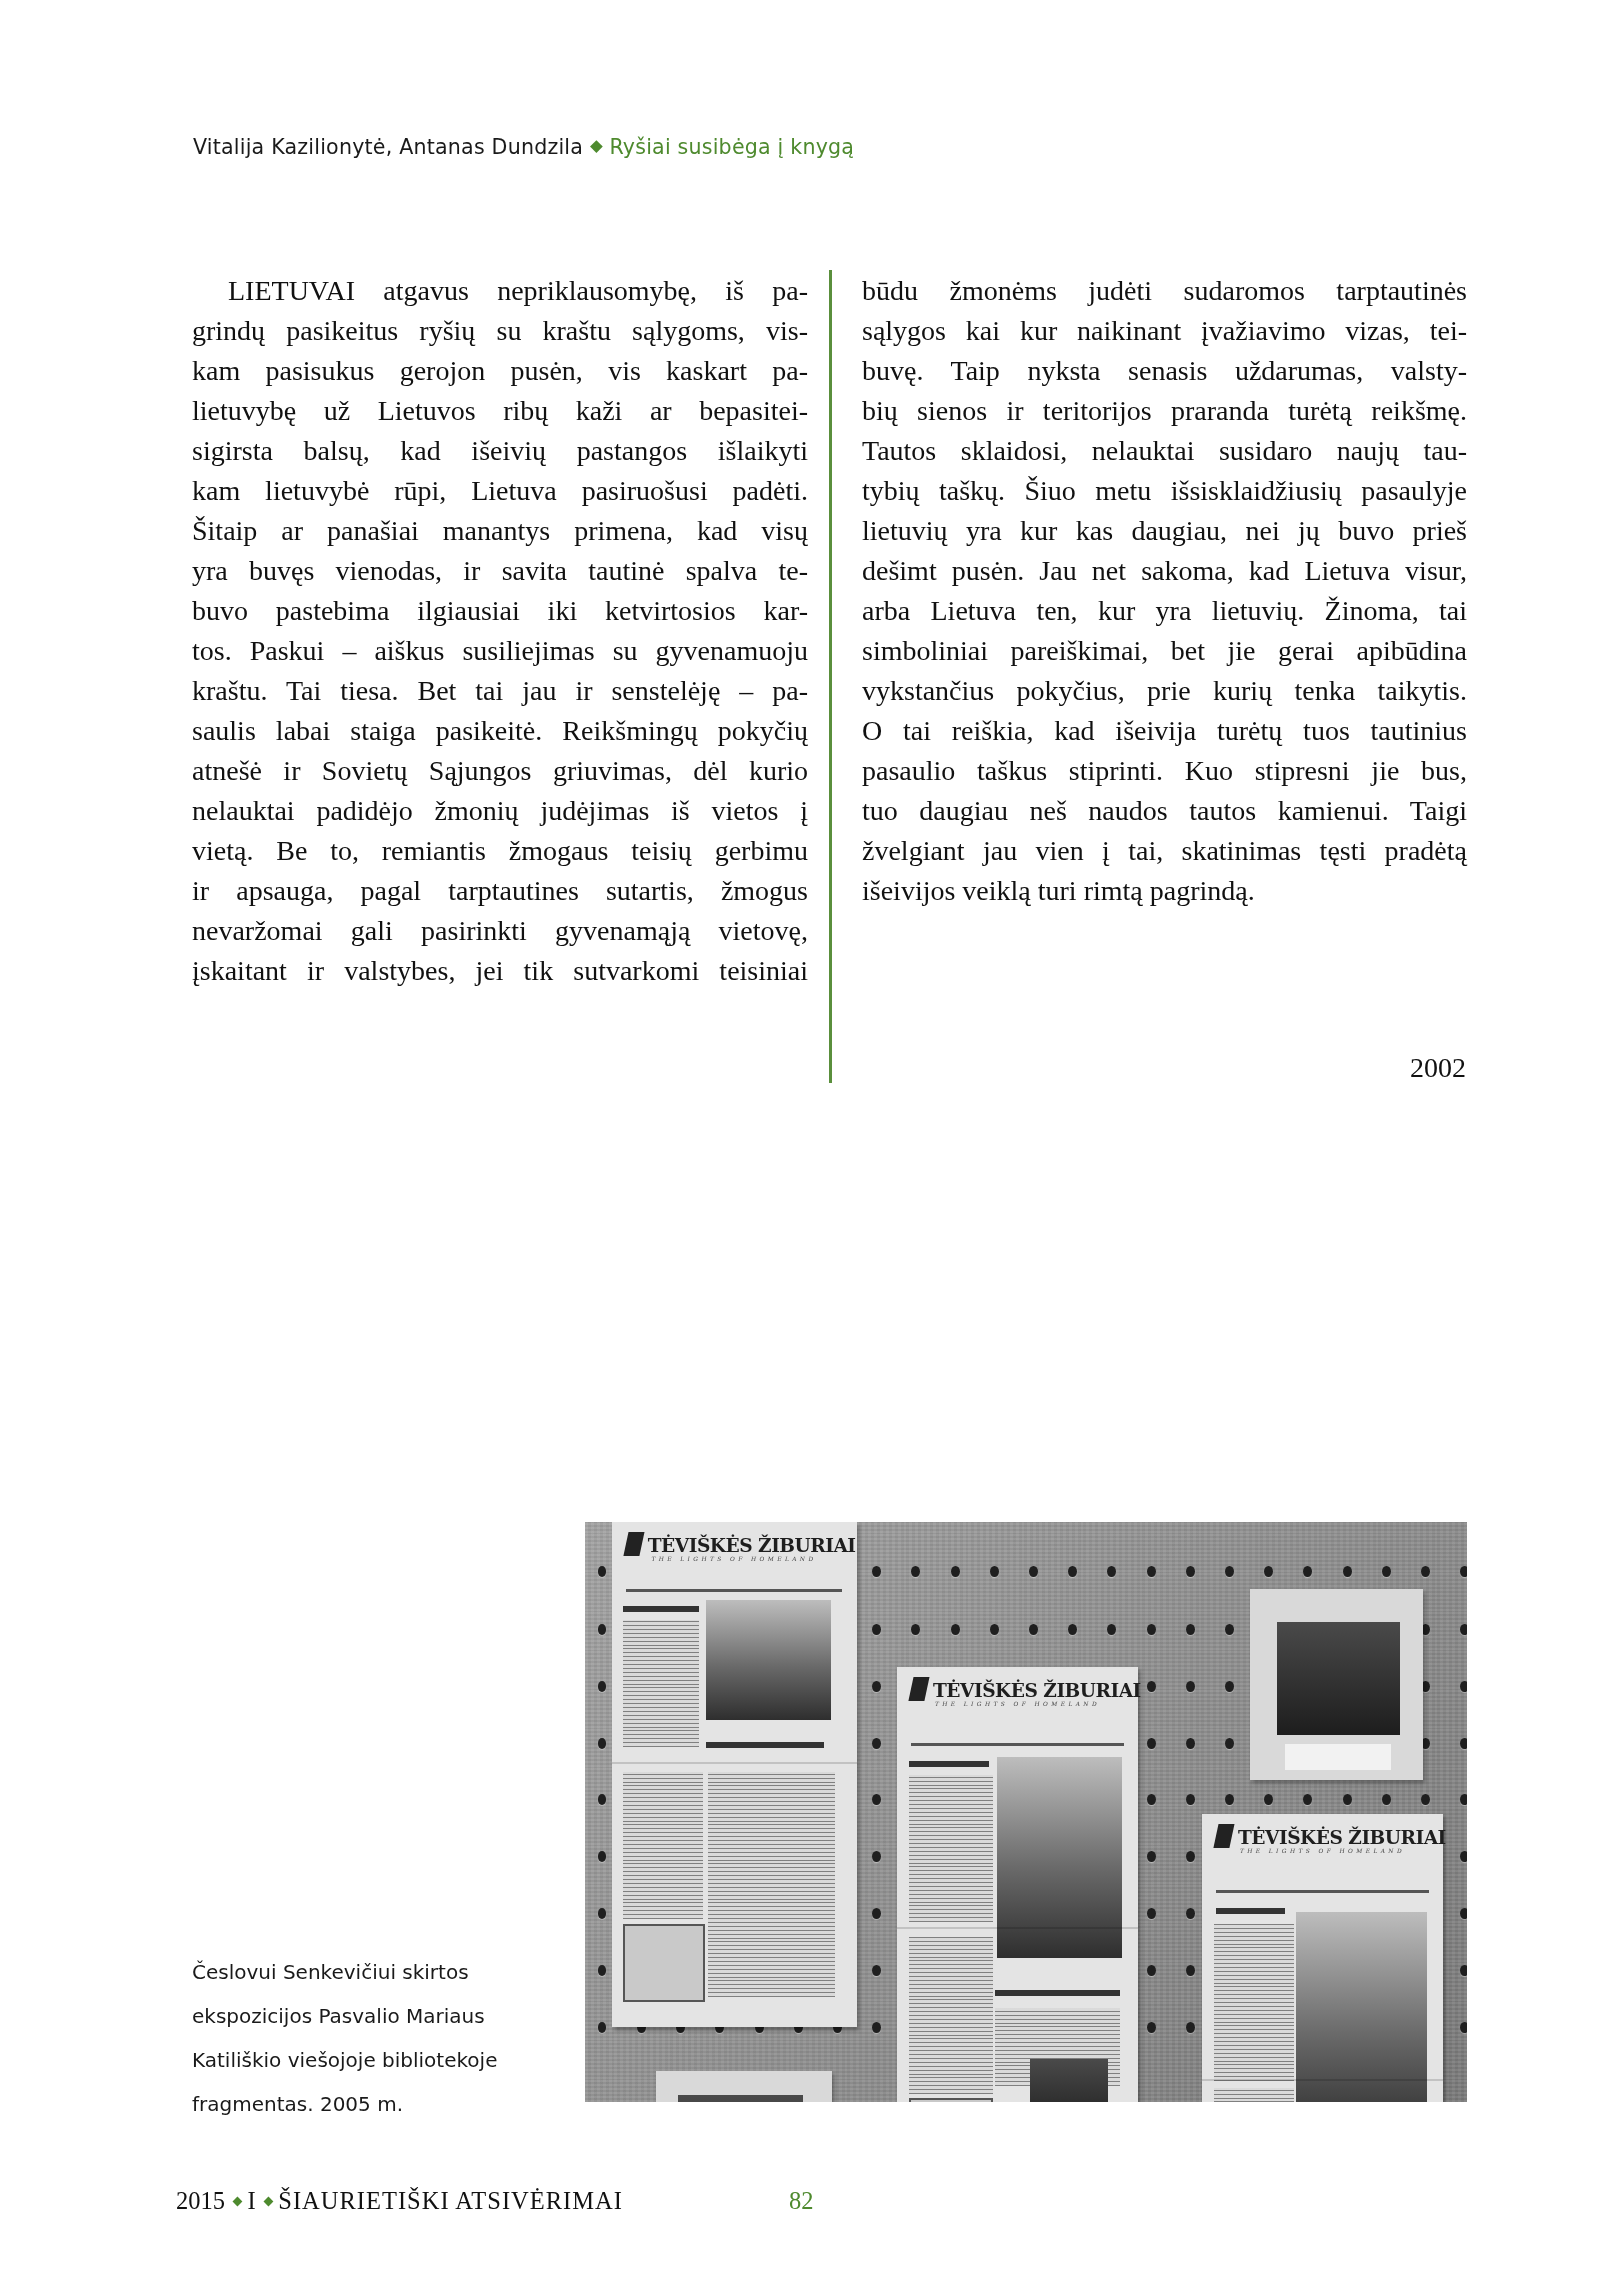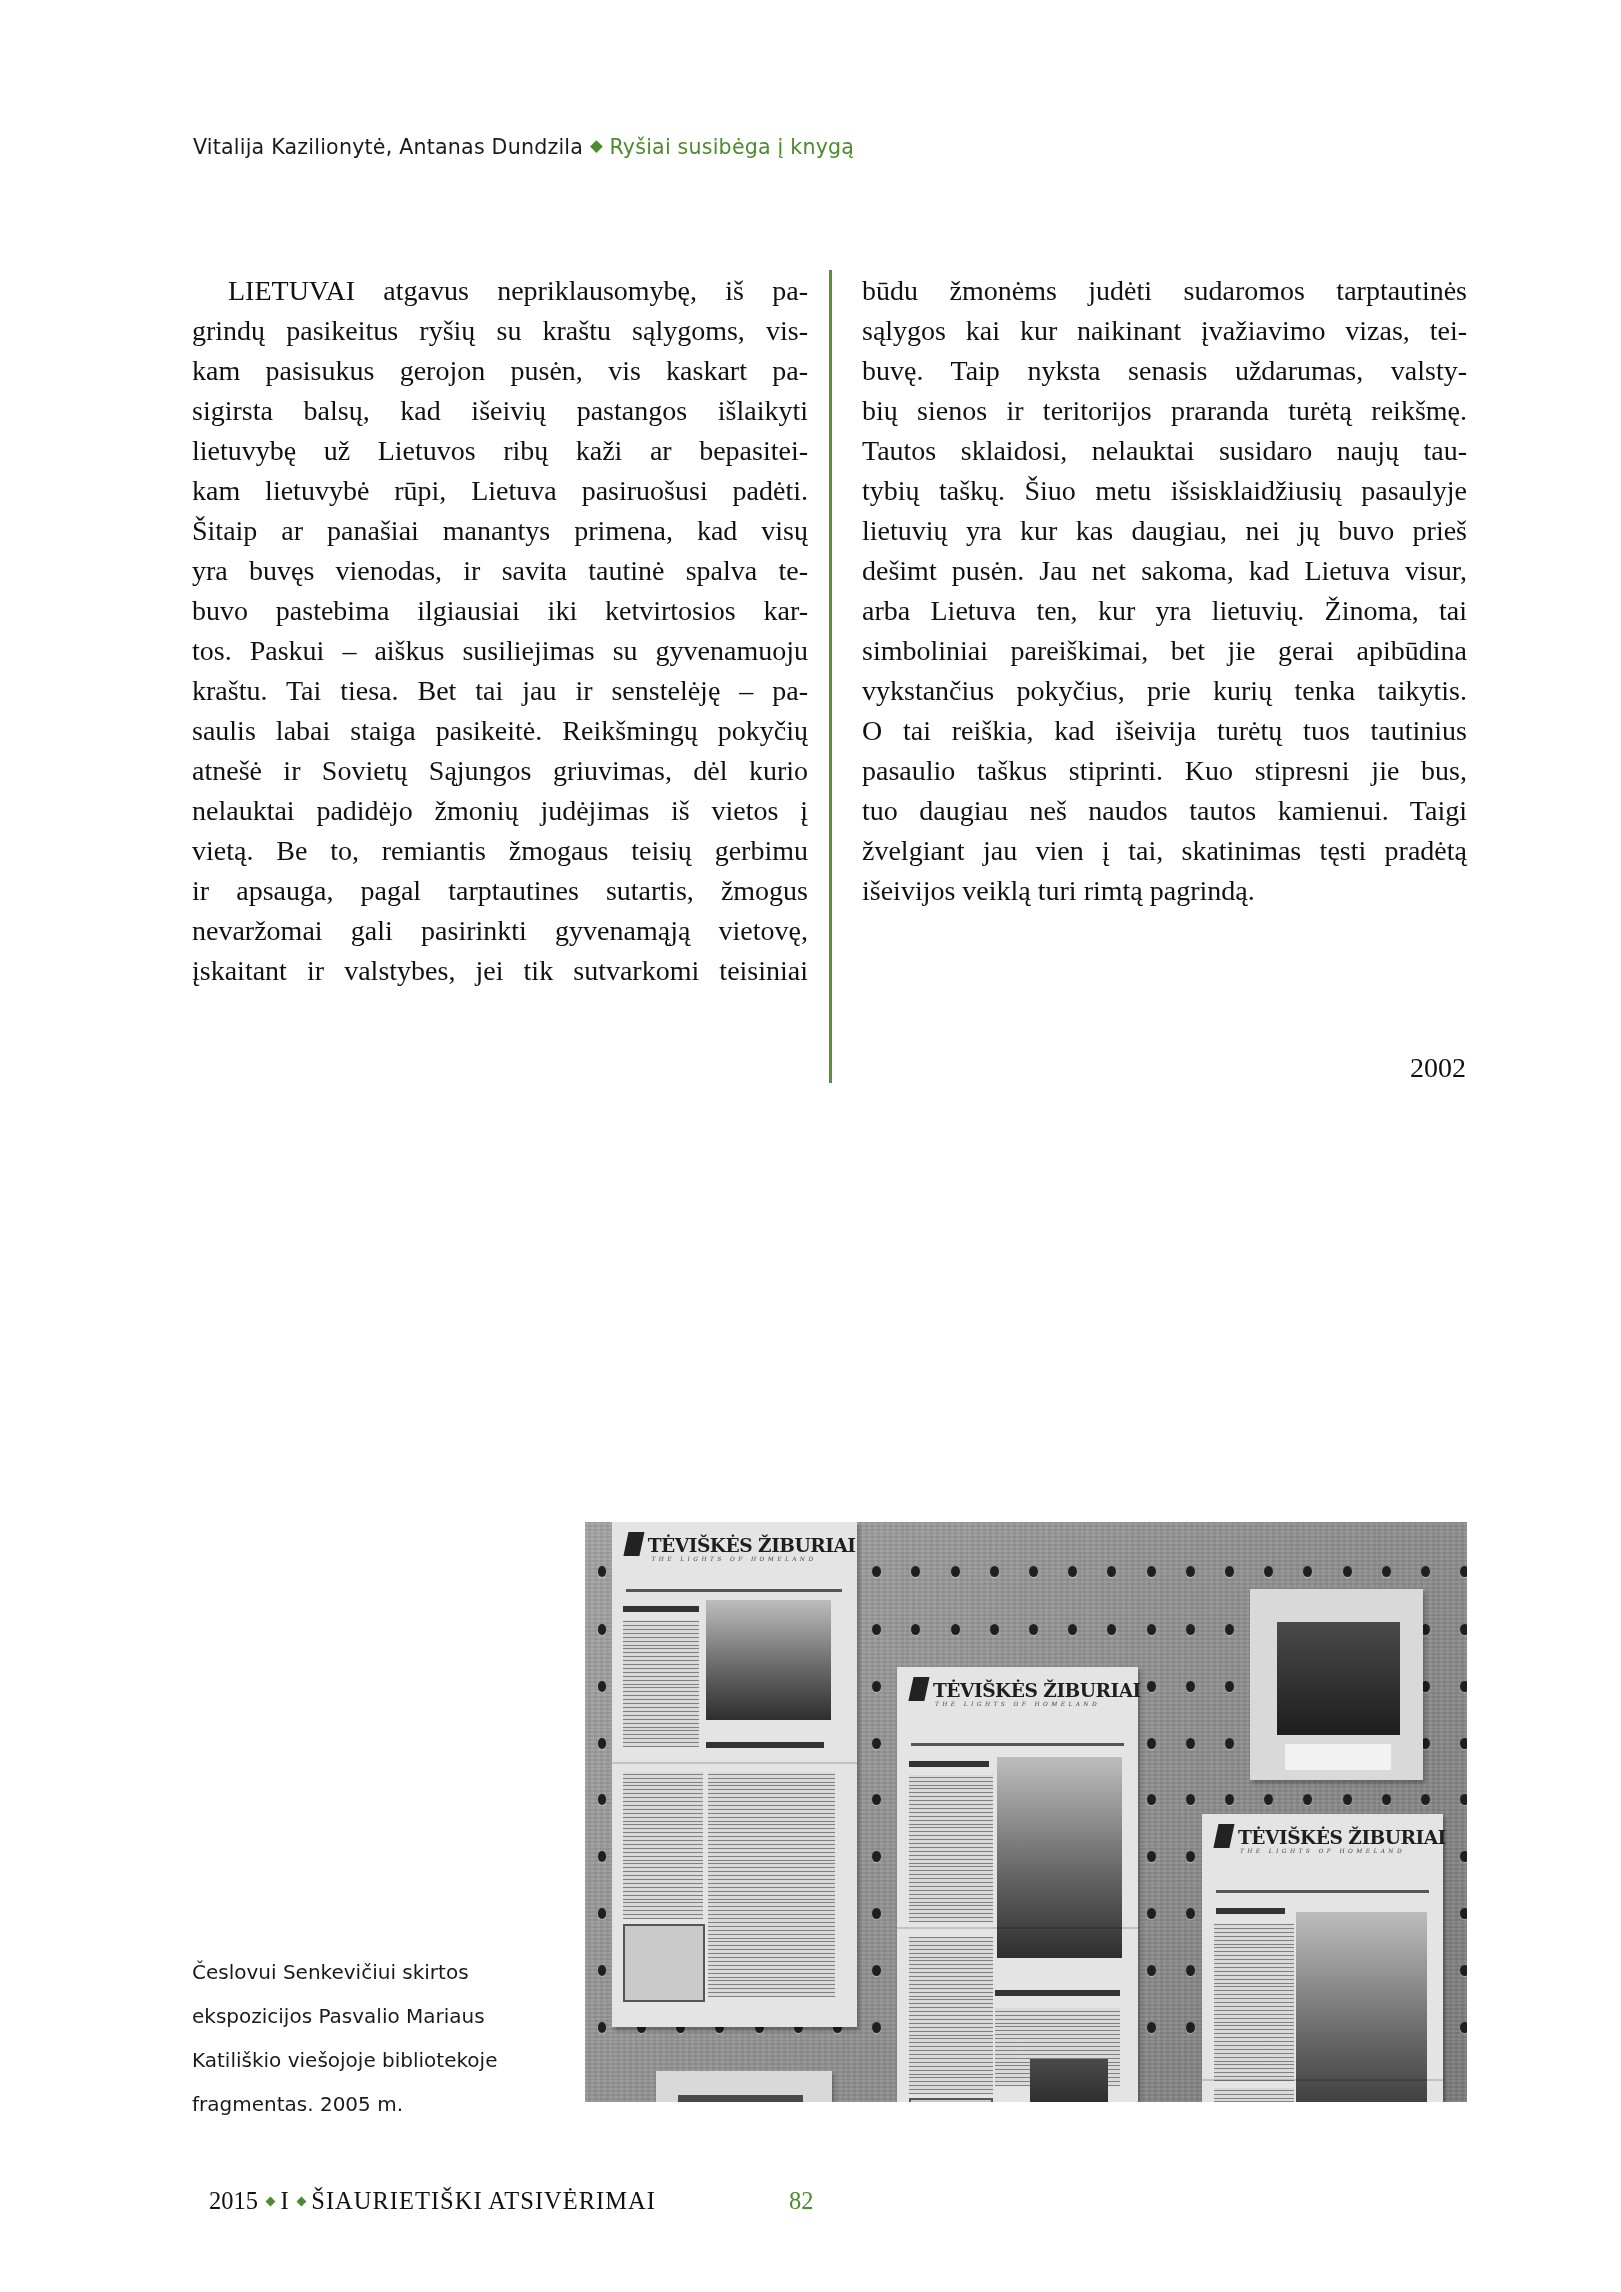--- a/index.html
+++ b/index.html
@@ -90,21 +90,21 @@
   .pic { position: absolute; background: linear-gradient(180deg, #bdbdbd, #6a6a6a 55%, #2e2e2e); }
   .pic.dark { background: linear-gradient(180deg, #4a4a4a, #1d1d1d); }
   .boxed { position: absolute; border: 2px solid #555; background: #c9c9c9; }
   .headline { position: absolute; height: 5.9px; background: #333; }
   .card { position: absolute; background: #d9d9d9; box-shadow: 2px 2.9px 3.9px rgba(0,0,0,0.3); }
   .label-card { position: absolute; background: #f2f2f2; }
   .fold { position: absolute; left: 0; right: 0; height: 2px; background: rgba(0,0,0,0.15); }
 
   
   .footer {
-    position: absolute; left: 209px; top: 2187px;
+    position: absolute; left: 176px; top: 2187px;
     font-family: "Liberation Serif", "DejaVu Serif", serif; font-size: 24.5px; color: #111; white-space: nowrap;
   }
   .footer .diamond { width: 6.9px; height: 6.9px; margin: 0 6.9px 3.9px 8.8px; }
   .footer .magazine { letter-spacing: 1px; }
   .page-number {
     position: absolute; left: 789px; top: 2187px;
     font-family: "Liberation Serif", "DejaVu Serif", serif; font-size: 24.5px; color: #4e8a2e;
   }
 </style>
 </head>
@@ -113,22 +113,22 @@
 <div class="page">
 
   <div class="running-header">
     <span>Vitalija Kazilionytė, Antanas Dundzila</span><span class="diamond"></span><span class="title">Ryšiai susibėga į knygą</span>
   </div>
 
   <div class="col col-left" id="col-left">
       <span class="line indent">LIETUVAI atgavus nepriklausomybę, iš pa-</span>
       <span class="line">grindų pasikeitus ryšių su kraštu sąlygoms, vis-</span>
       <span class="line">kam pasisukus gerojon pusėn, vis kaskart pa-</span>
+      <span class="line">lietuvybę už Lietuvos ribų kaži ar bepasitei-</span>
       <span class="line">sigirsta balsų, kad išeivių pastangos išlaikyti</span>
-      <span class="line">lietuvybę už Lietuvos ribų kaži ar bepasitei-</span>
       <span class="line">kam lietuvybė rūpi, Lietuva pasiruošusi padėti.</span>
       <span class="line">Šitaip ar panašiai manantys primena, kad visų</span>
       <span class="line">yra buvęs vienodas, ir savita tautinė spalva te-</span>
       <span class="line">buvo pastebima ilgiausiai iki ketvirtosios kar-</span>
       <span class="line">tos. Paskui – aiškus susiliejimas su gyvenamuoju</span>
       <span class="line">kraštu. Tai tiesa. Bet tai jau ir senstelėję – pa-</span>
       <span class="line">saulis labai staiga pasikeitė. Reikšmingų pokyčių</span>
       <span class="line">atnešė ir Sovietų Sąjungos griuvimas, dėl kurio</span>
       <span class="line">nelauktai padidėjo žmonių judėjimas iš vietos į</span>
       <span class="line">vietą. Be to, remiantis žmogaus teisių gerbimu</span>

